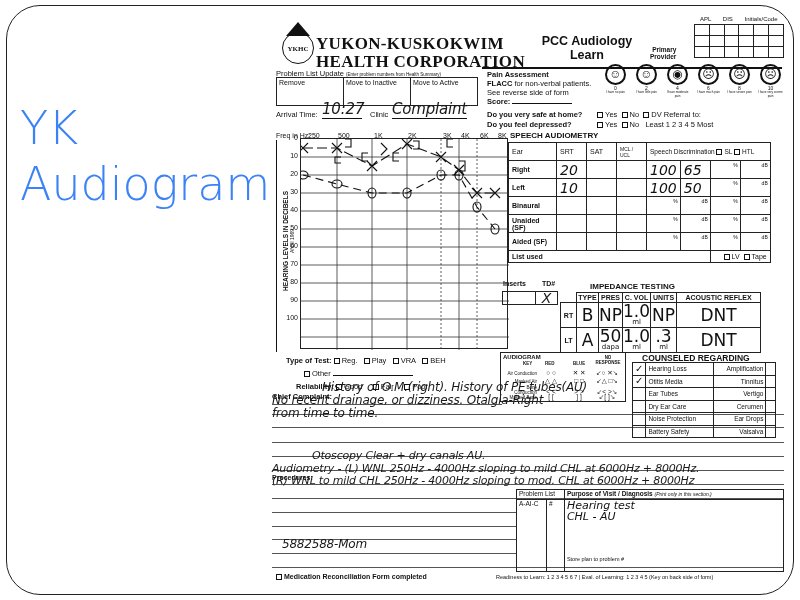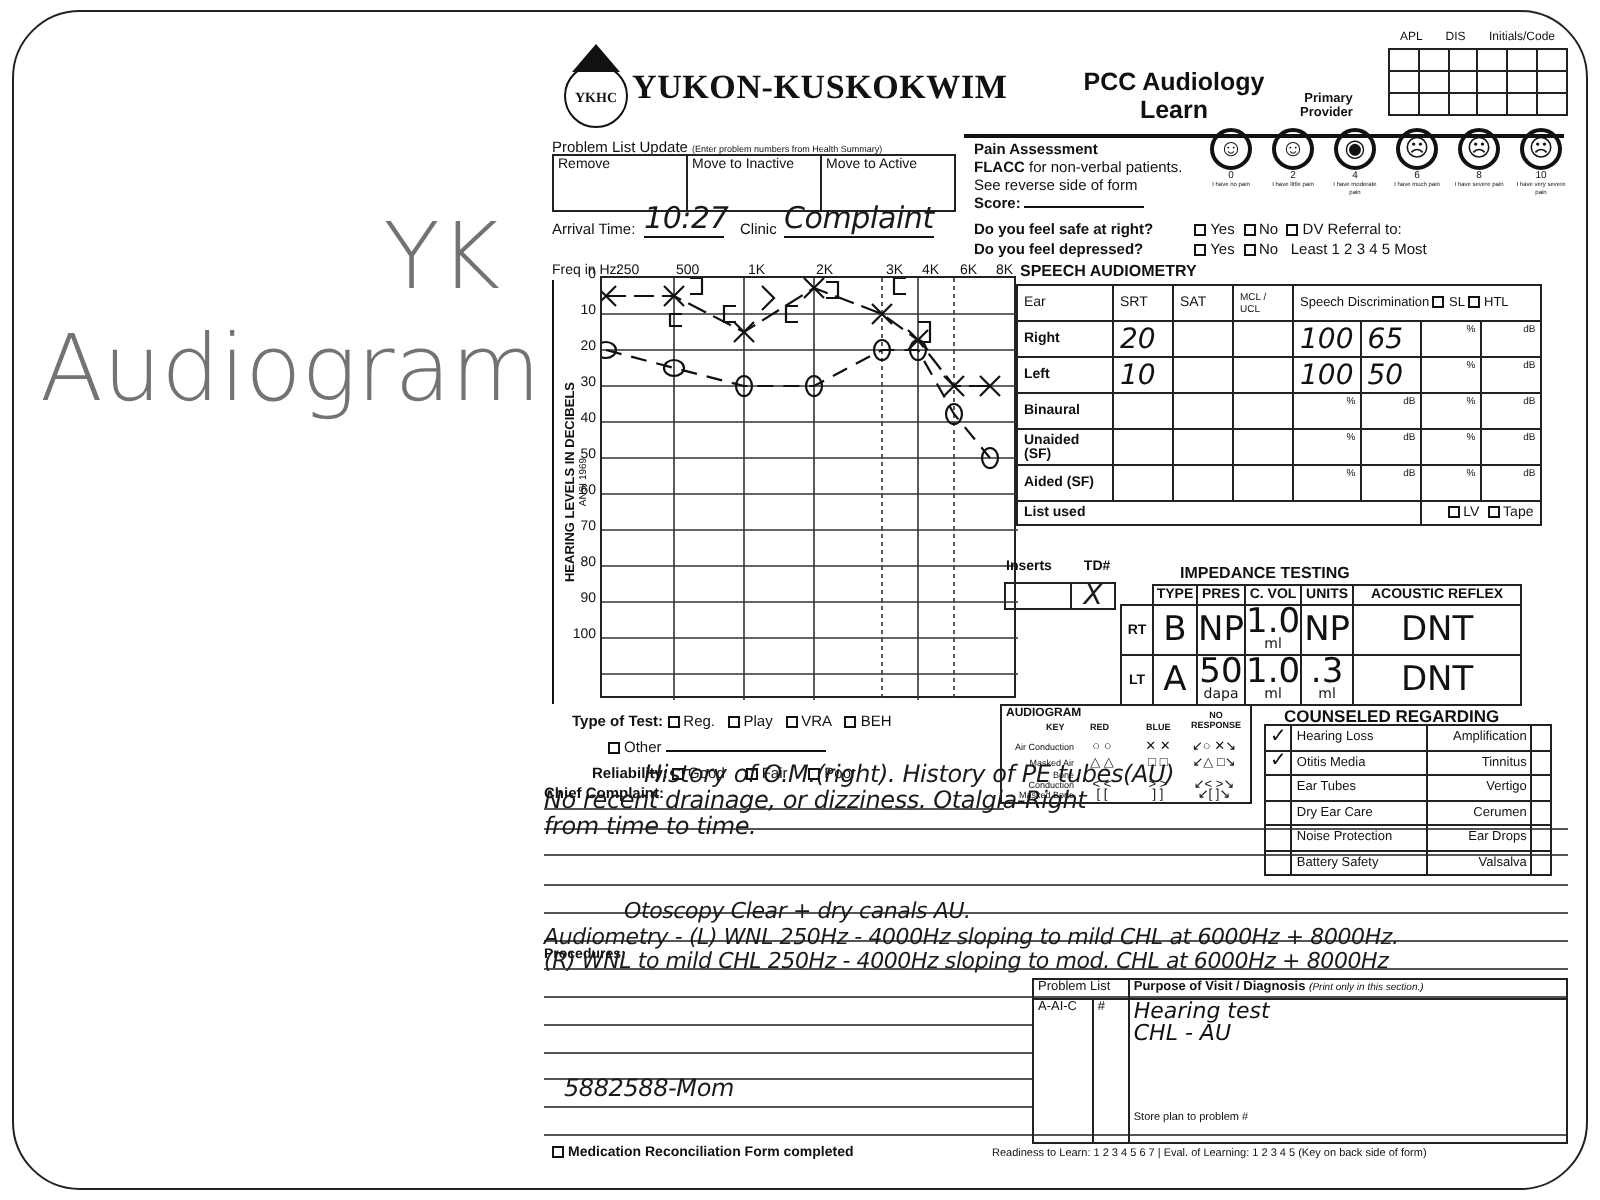--- a/index.html
+++ b/index.html
@@ -5,21 +5,21 @@
   * { box-sizing: border-box; margin: 0; padding: 0; }
   html, body { width: 800px; height: 600px; background: #ffffff; overflow: hidden; }
   body { font-family: "Liberation Sans", sans-serif; color: #111; position: relative; }
 
   .slide-frame {
     position: absolute; left: 6px; top: 5px; width: 788px; height: 590px;
     border: 1.5px solid #222; border-radius: 34px;
   }
   .slide-title {
     position: absolute; left: 20px; top: 100px; width: 230px;
-    text-align: right; font-size: 46px; line-height: 56px; color: #737373;
+    text-align: left; font-size: 46px; line-height: 56px; color: #3b82f6;
     font-family: "DejaVu Sans", sans-serif; font-weight: 300;
   }
 
   .form { position: absolute; left: 272px; top: 14px; width: 512px; height: 572px; font-size: 7.5px; }
   .abs { position: absolute; }
   .hand { font-family: "DejaVu Sans", sans-serif; font-style: italic; color: #1a1a1a; letter-spacing: -0.2px; }
   .bold { font-weight: bold; }
   .box { display: inline-block; width: 6px; height: 6px; border: 1px solid #111; vertical-align: -1px; margin-right: 2px; }
 
   
@@ -126,20 +126,21 @@
 <div class="slide-title">
   <div>YK</div>
   <div>Audiogram</div>
 </div>
 
 <div class="form">
 
   <div class="abs logo-tri"></div>
   <div class="abs logo-circle">YKHC</div>
   <div class="abs org1">YUKON-KUSKOKWIM</div>
+  <div class="abs org2">HEALTH CORPORATION</div>
   <div class="abs org-rule"></div>
   <div class="abs pcc-title">
     <div>PCC Audiology</div>
     <div>Learn</div>
   </div>
 
   <div class="abs apl-labels">
     <span style="margin-left:8px">APL</span>
     <span style="margin-left:10px">DIS</span>
     <span style="margin-left:10px">Initials/Code</span>
@@ -229,21 +230,21 @@
       </div>
     <div class="face">
         <div class="circ">☹</div>
         <div class="num">10</div>
         <div class="desc">I have very severe pain</div>
       </div>
   </div>
 
   <div class="abs safe">
     <div>
-      <span class="q">Do you feel safe at right?</span>
+      <span class="q">Do you very safe at home?</span>
       <span class="box"></span><span>Yes</span>&nbsp;
       <span class="box"></span><span>No</span>&nbsp;
       <span class="box"></span><span>DV Referral to:</span>
     </div>
     <div>
       <span class="q">Do you feel depressed?</span>
       <span class="box"></span><span>Yes</span>&nbsp;
       <span class="box"></span><span>No</span>&nbsp;&nbsp;
       <span>Least 1  2  3  4  5  Most</span>
     </div>

